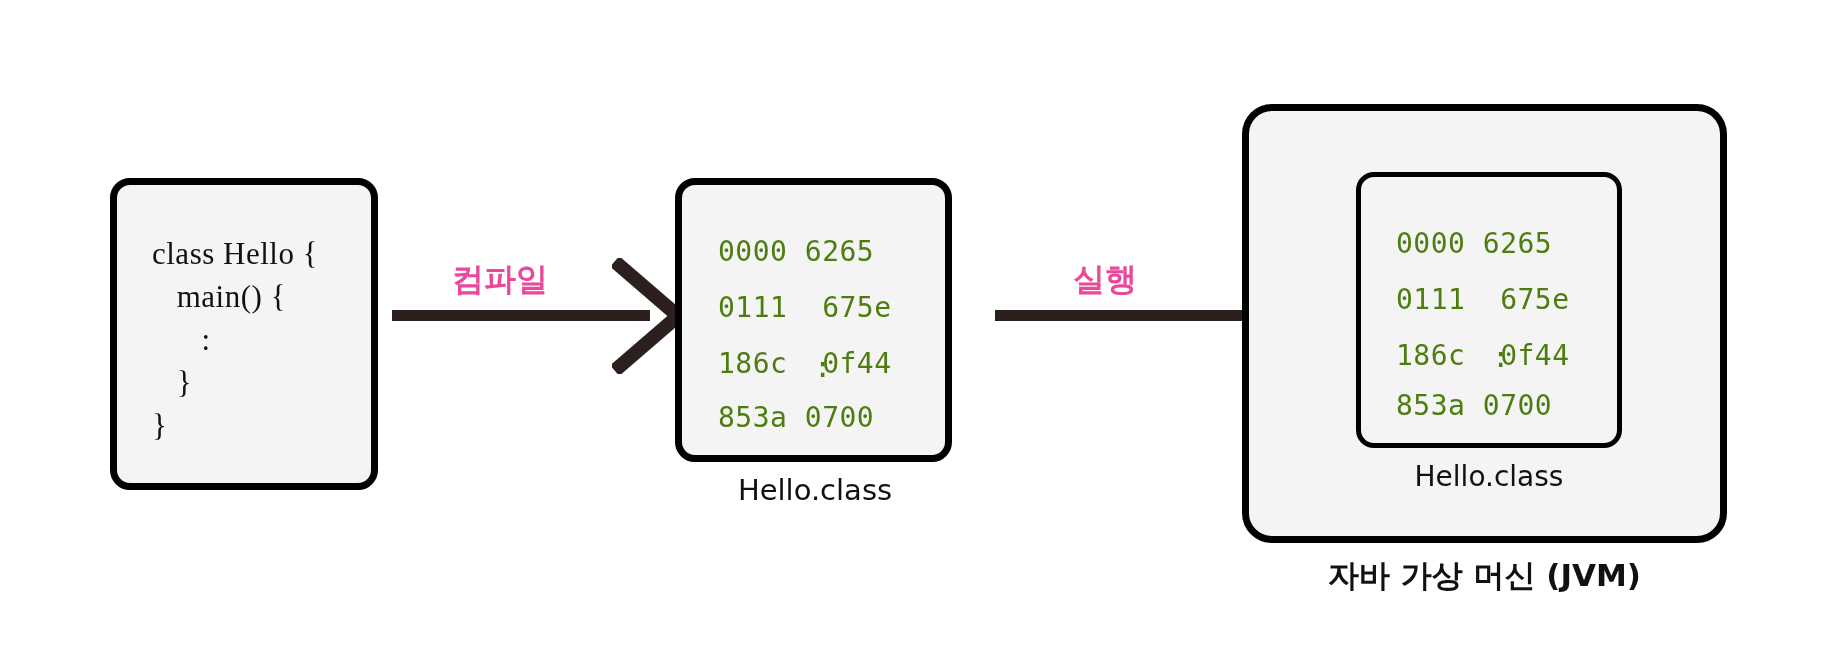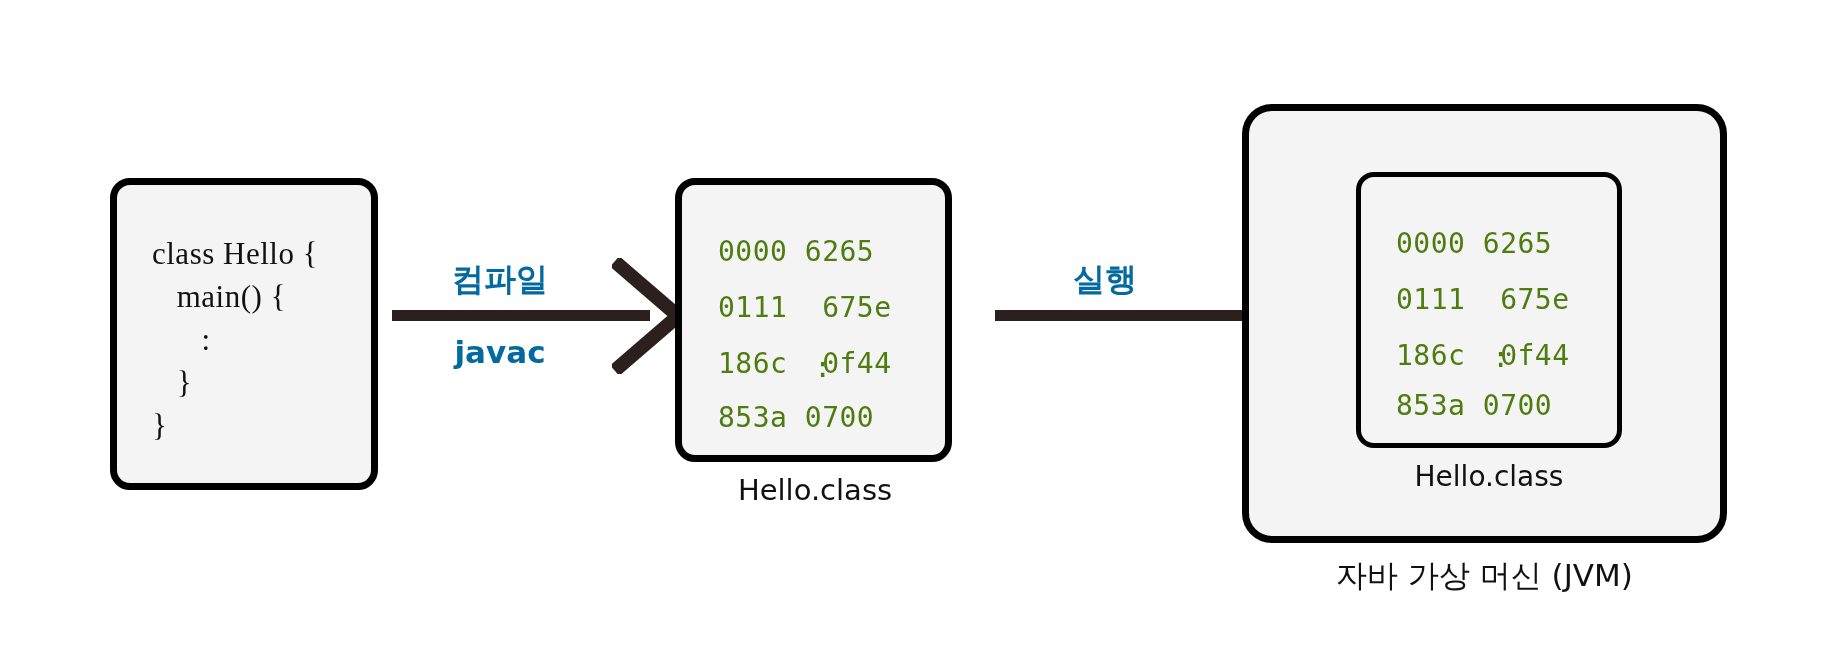--- a/index.html
+++ b/index.html
@@ -60,39 +60,39 @@
   .caption {
     position: absolute;
     color: #111111;
     font-family: "DejaVu Sans", sans-serif;
     font-size: 29px;
     text-align: center;
     white-space: nowrap;
   }
   .caption.jvm {
     font-size: 31px;
-    font-weight: normal;
+    font-weight: bold;
   }
   .caption.inner-file {
     font-size: 28px;
   }
 
   
   .arrow-shaft {
     position: absolute;
     background: #2b201e;
     height: 11px;
   }
   .arrow-head {
     position: absolute;
     overflow: visible;
   }
   .arrow-label {
     position: absolute;
-    color: #0369a1;
+    color: #ec4899;
     font-family: "DejaVu Sans", sans-serif;
     font-weight: bold;
     font-size: 32px;
     white-space: nowrap;
     text-align: center;
   }
   .arrow-label.cmd {
     font-size: 31px;
   }
 </style>
@@ -108,21 +108,20 @@
    }
 }</div>
 
   <div class="arrow-shaft" style="left:392px; top:310px; width:258px;"></div>
   <div class="arrow-head" style="left:612px; top:258px; width:80px; height:116px;">
     <svg width="80" height="116" viewBox="0 0 80 116">
       <polyline points="8,8 66,58 8,108" fill="none" stroke="#2b201e" stroke-width="14" stroke-linecap="square" stroke-linejoin="miter"></polyline>
     </svg>
   </div>
   <div class="arrow-label" style="left:400px; top:258px; width:200px;">컴파일</div>
-  <div class="arrow-label cmd" style="left:400px; top:334px; width:200px;">javac</div>
 
   <div class="box" style="left:675px; top:178px; width:277px; height:284px;"></div>
   <div class="hexblock" style="left:718px; top:224px; width:210px;">0000 6265
 0111  675e
 186c  0f44</div>
   <div class="hexblock colon-row" style="left:718px; top:340px; width:210px; text-align:center;">:</div>
   <div class="hexblock" style="left:718px; top:390px; width:210px;">853a 0700</div>
   <div class="caption" style="left:665px; top:473px; width:300px;">Hello.class</div>
 
   <div class="arrow-shaft" style="left:995px; top:310px; width:320px;"></div>

